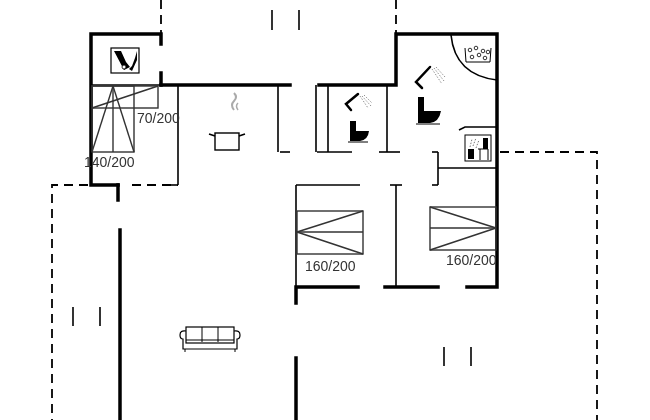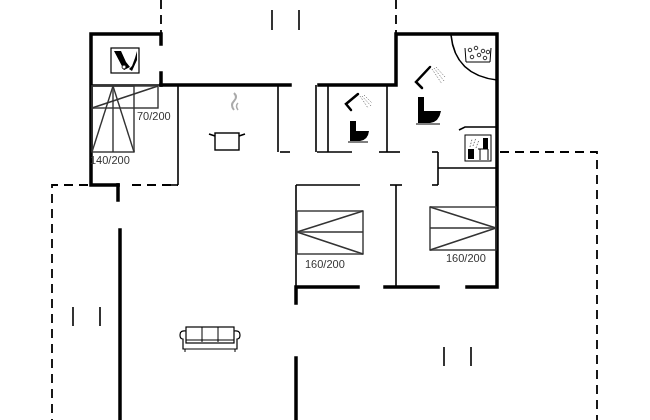--- a/index.html
+++ b/index.html
@@ -2,21 +2,21 @@
 <html><head>
   <meta charset="utf-8">
   <style>
     html, body { margin: 0; padding: 0; background: #ffffff; }
     body { width: 650px; height: 420px; overflow: hidden; position: relative; font-family: "Liberation Sans", sans-serif; }
     svg { position: absolute; left: 0; top: 0; }
     .wall { stroke: #000; stroke-width: 3.5; fill: none; stroke-linecap: square; }
     .thin { stroke: #000; stroke-width: 1.6; fill: none; }
     .dash { stroke: #000; stroke-width: 1.8; fill: none; stroke-dasharray: 9 6; }
     .bed { stroke: #333; stroke-width: 1.4; fill: none; }
-    .label { position: absolute; font-size: 11px; color: #333; white-space: nowrap; }
+    .label { position: absolute; font-size: 14px; color: #333; white-space: nowrap; }
   </style>
 </head>
 <body>
 
 <svg width="650" height="420" viewBox="0 0 650 420">
 
   <g>
     <line class="dash" x1="161" y1="0" x2="161" y2="33"></line>
     <line class="dash" x1="396" y1="0" x2="396" y2="33"></line>
     <polyline class="dash" points="118,185 52,185 52,420"></polyline>
@@ -145,15 +145,15 @@
     <line x1="202" y1="327" x2="202" y2="342" stroke="#000" stroke-width="1"></line>
     <line x1="218" y1="327" x2="218" y2="342" stroke="#000" stroke-width="1"></line>
     <line x1="186" y1="340" x2="234" y2="340" stroke="#000" stroke-width="1"></line>
     <path d="M186,331 q-6,-1 -6,4 q0,4 3,4 L183,349 L237,349 L237,339 q3,0 3,-4 q0,-5 -6,-4" fill="none" stroke="#000" stroke-width="1.2"></path>
     <line x1="185" y1="349" x2="185" y2="352" stroke="#000" stroke-width="1"></line>
     <line x1="235" y1="349" x2="235" y2="352" stroke="#000" stroke-width="1"></line>
   </g>
 </svg>
 
 <div class="label" style="left:137px; top:110px;">70/200</div>
-<div class="label" style="left:90px; top:154px;">140/200</div>
+<div class="label" style="left:84px; top:154px;">140/200</div>
 <div class="label" style="left:305px; top:258px;">160/200</div>
 <div class="label" style="left:446px; top:252px;">160/200</div>
 
 </body></html>

